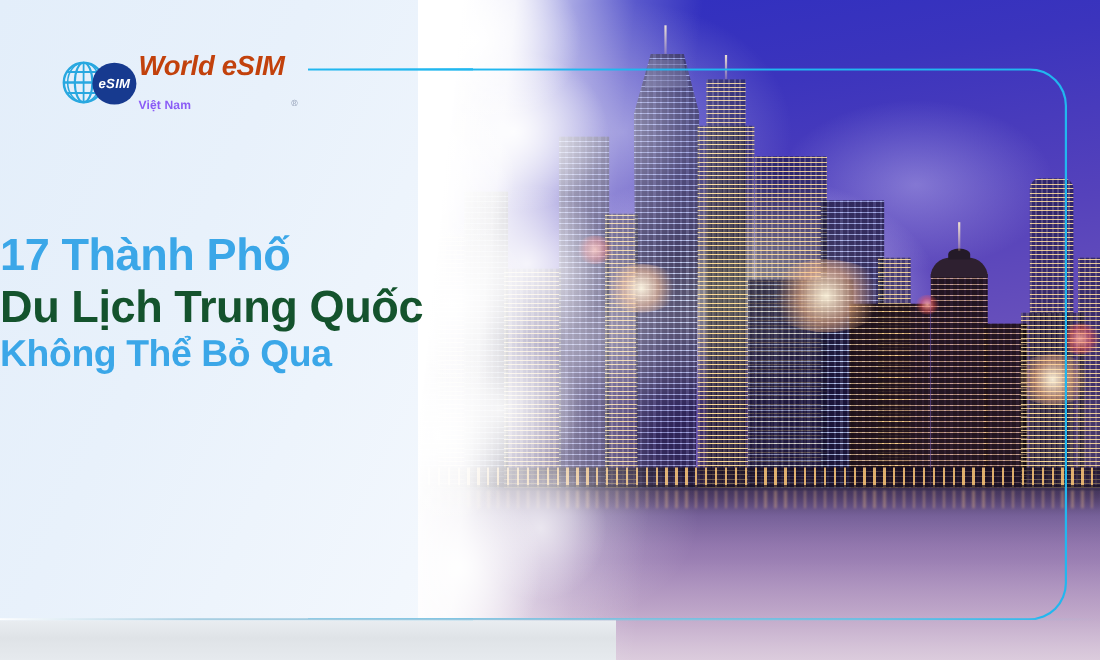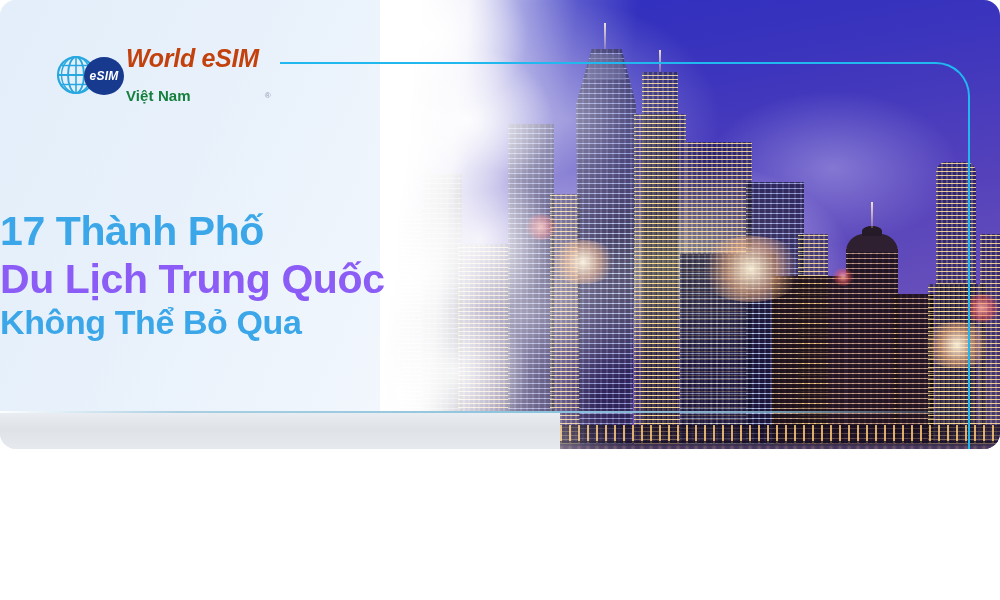--- a/index.html
+++ b/index.html
@@ -6,24 +6,23 @@
   html, body { width:1000px; height:600px; overflow:hidden; }
   body {
     font-family: "Liberation Sans", sans-serif;
     background:#ffffff;
     position:relative;
   }
 
   
   #banner {
     position:absolute; inset:0;
-    width:1000px; height:449px;
+    width:1000px; height:600px;
     overflow:hidden;
     background:#eaf2fb;
-    border-radius:16px;
   }
 
   
   .bg-left {
     position:absolute; left:0; top:0; width:100%; height:100%;
     background:
       linear-gradient(115deg,#e3eefa 0%, #e8f1fb 22%, #f2f7fd 48%, #fbfdff 66%, #ffffff 78%, #ffffff 100%);
   }
 
   
@@ -170,37 +169,37 @@
     color:#ffffff; font-size:12px; font-weight:700; font-style:italic;
     letter-spacing:.2px; line-height:1;
   }
   .logo-text { position:relative; margin-left:4px; }
   .logo-title {
     font-size:25px; font-weight:700; font-style:italic;
     color:#c2410c; line-height:1.02; letter-spacing:-.3px;
     white-space:nowrap;
   }
   .logo-sub {
-    font-size:15px; font-weight:700; color:#15803d;
+    font-size:11px; font-weight:700; color:#8b5cf6;
     line-height:1.1; margin-top:16px; letter-spacing:.1px;
   }
   .logo-reg {
     position:absolute; right:-12px; bottom:4px;
     font-size:8px; color:#8f9bb3;
   }
 
   
   .headline {
     position:absolute; left:0; top:208px; width:595px;
     text-align:left;
     line-height:1.16;
   }
   .hl-line { font-weight:700; letter-spacing:-.4px; white-space:nowrap; }
   .hl-1 { font-size:41px; color:#3ba7e8; }
-  .hl-2 { font-size:41px; color:#8b5cf6; }
+  .hl-2 { font-size:41px; color:#14532d; }
   .hl-3 { font-size:34px; color:#3ba7e8; }
 </style>
 </head>
 <body>
 
 <div id="banner">
 
   <div class="bg-left"></div>
 
   <div class="photo-wrap">

